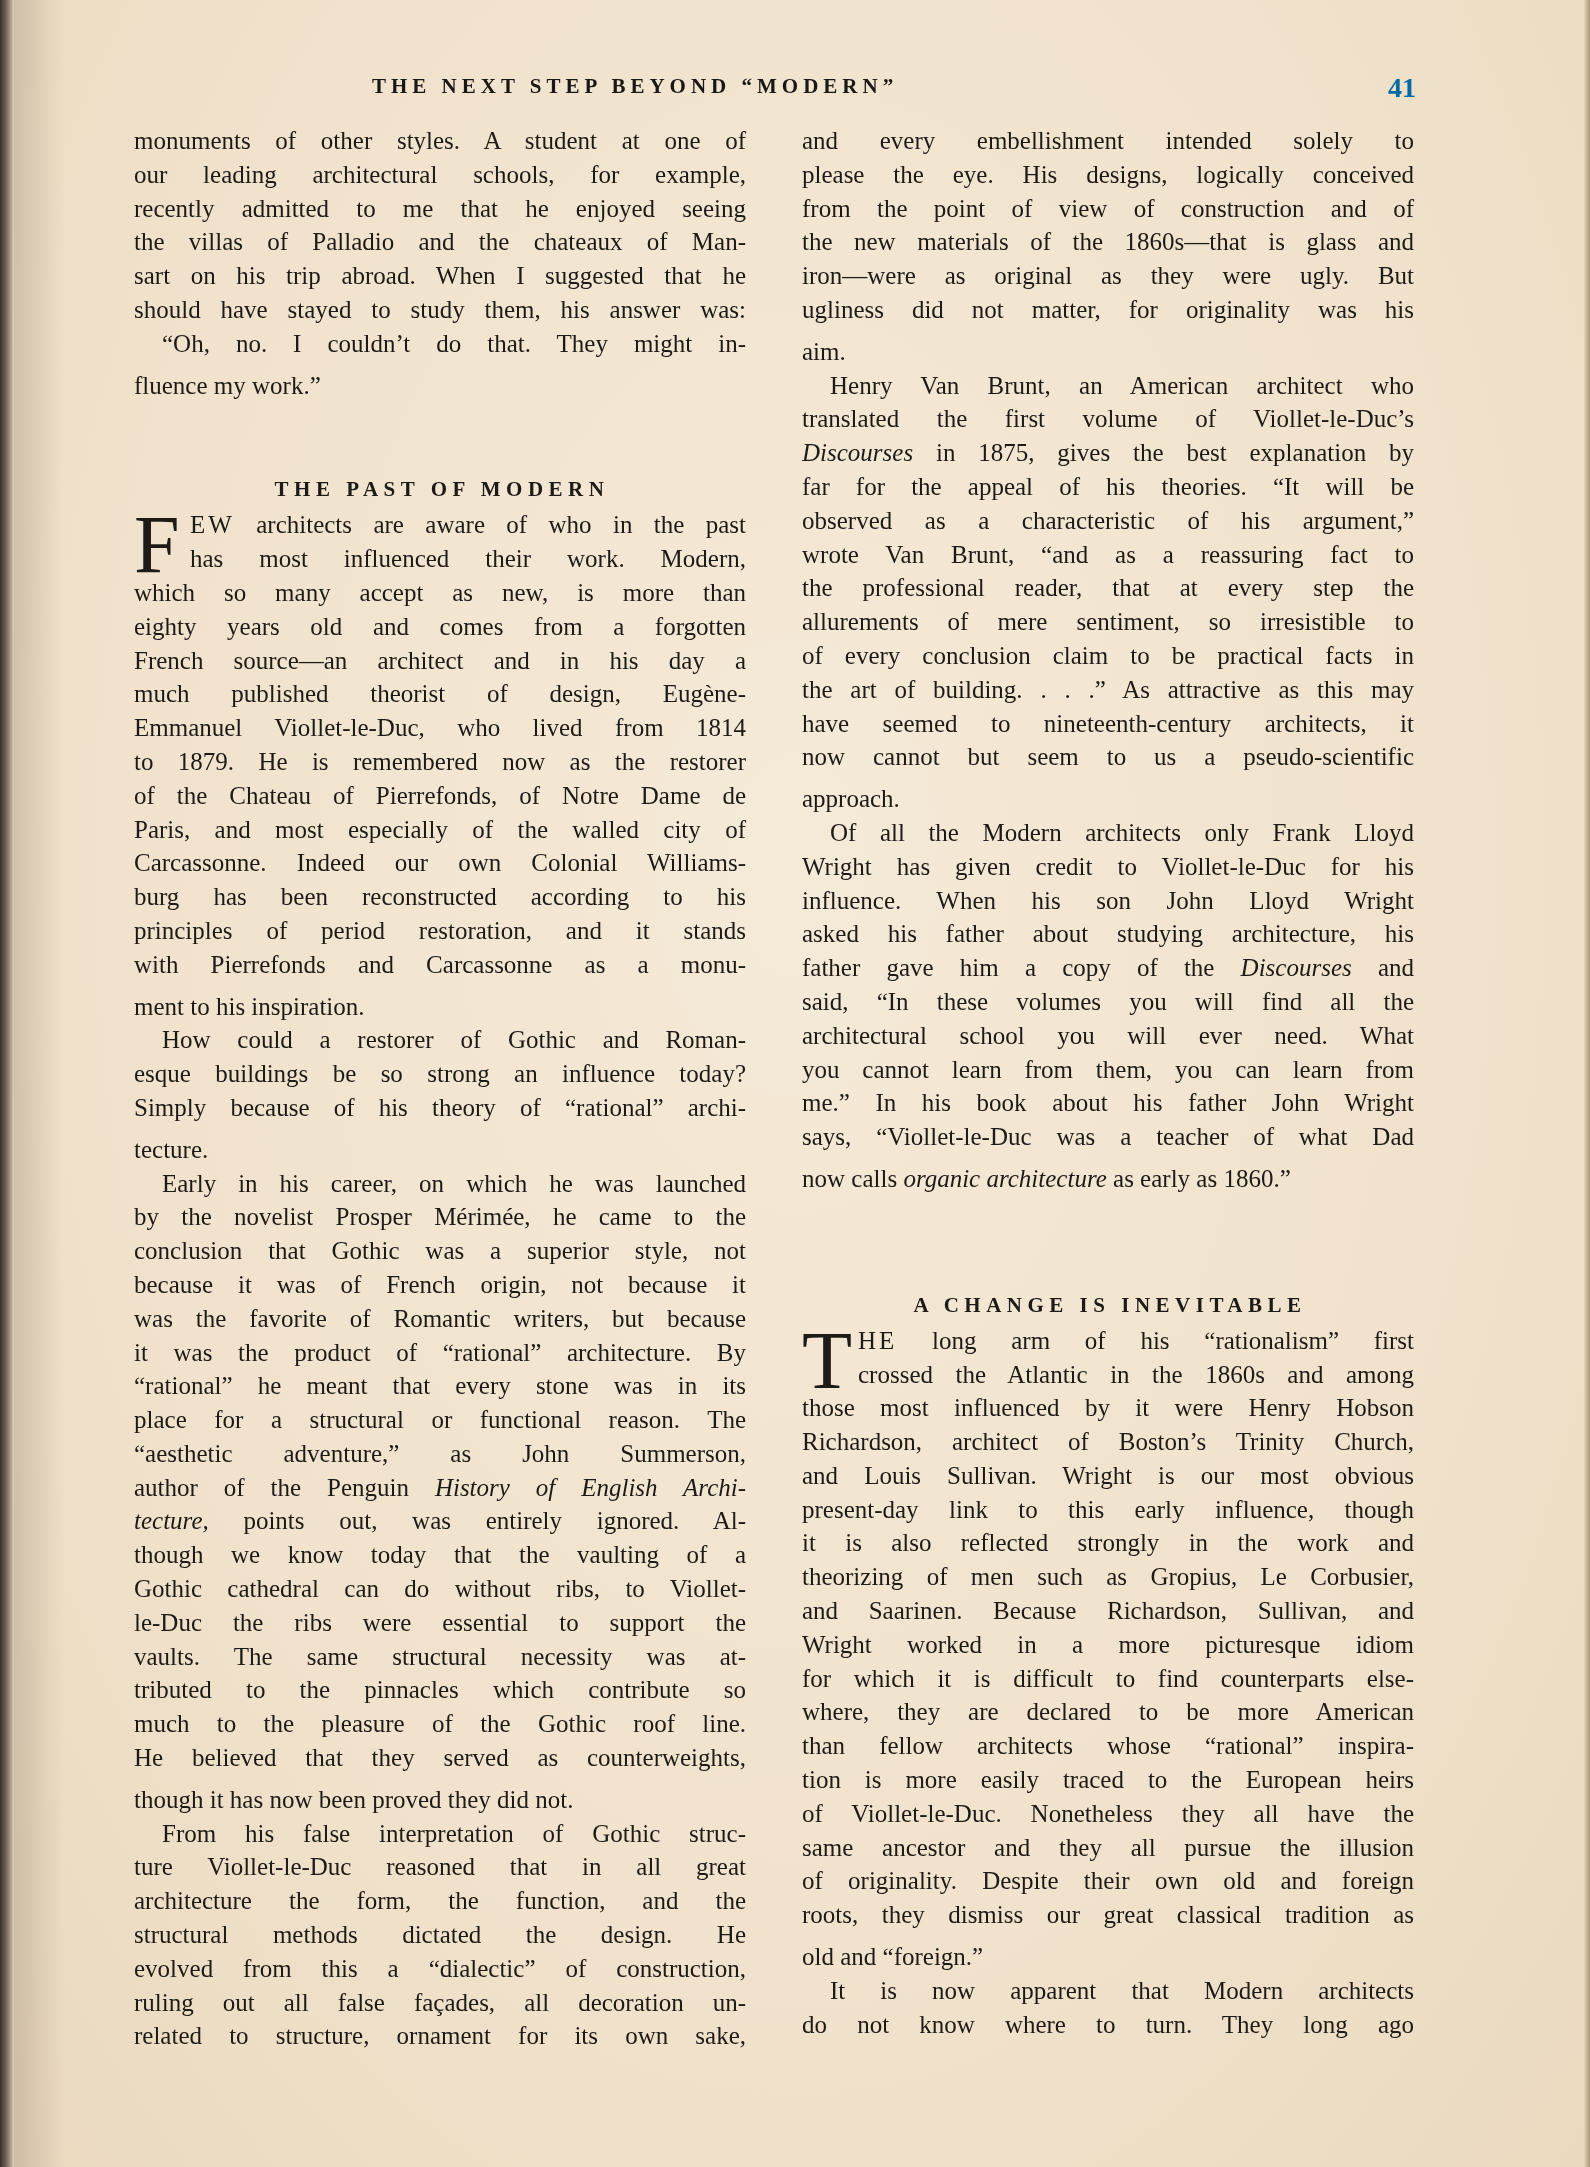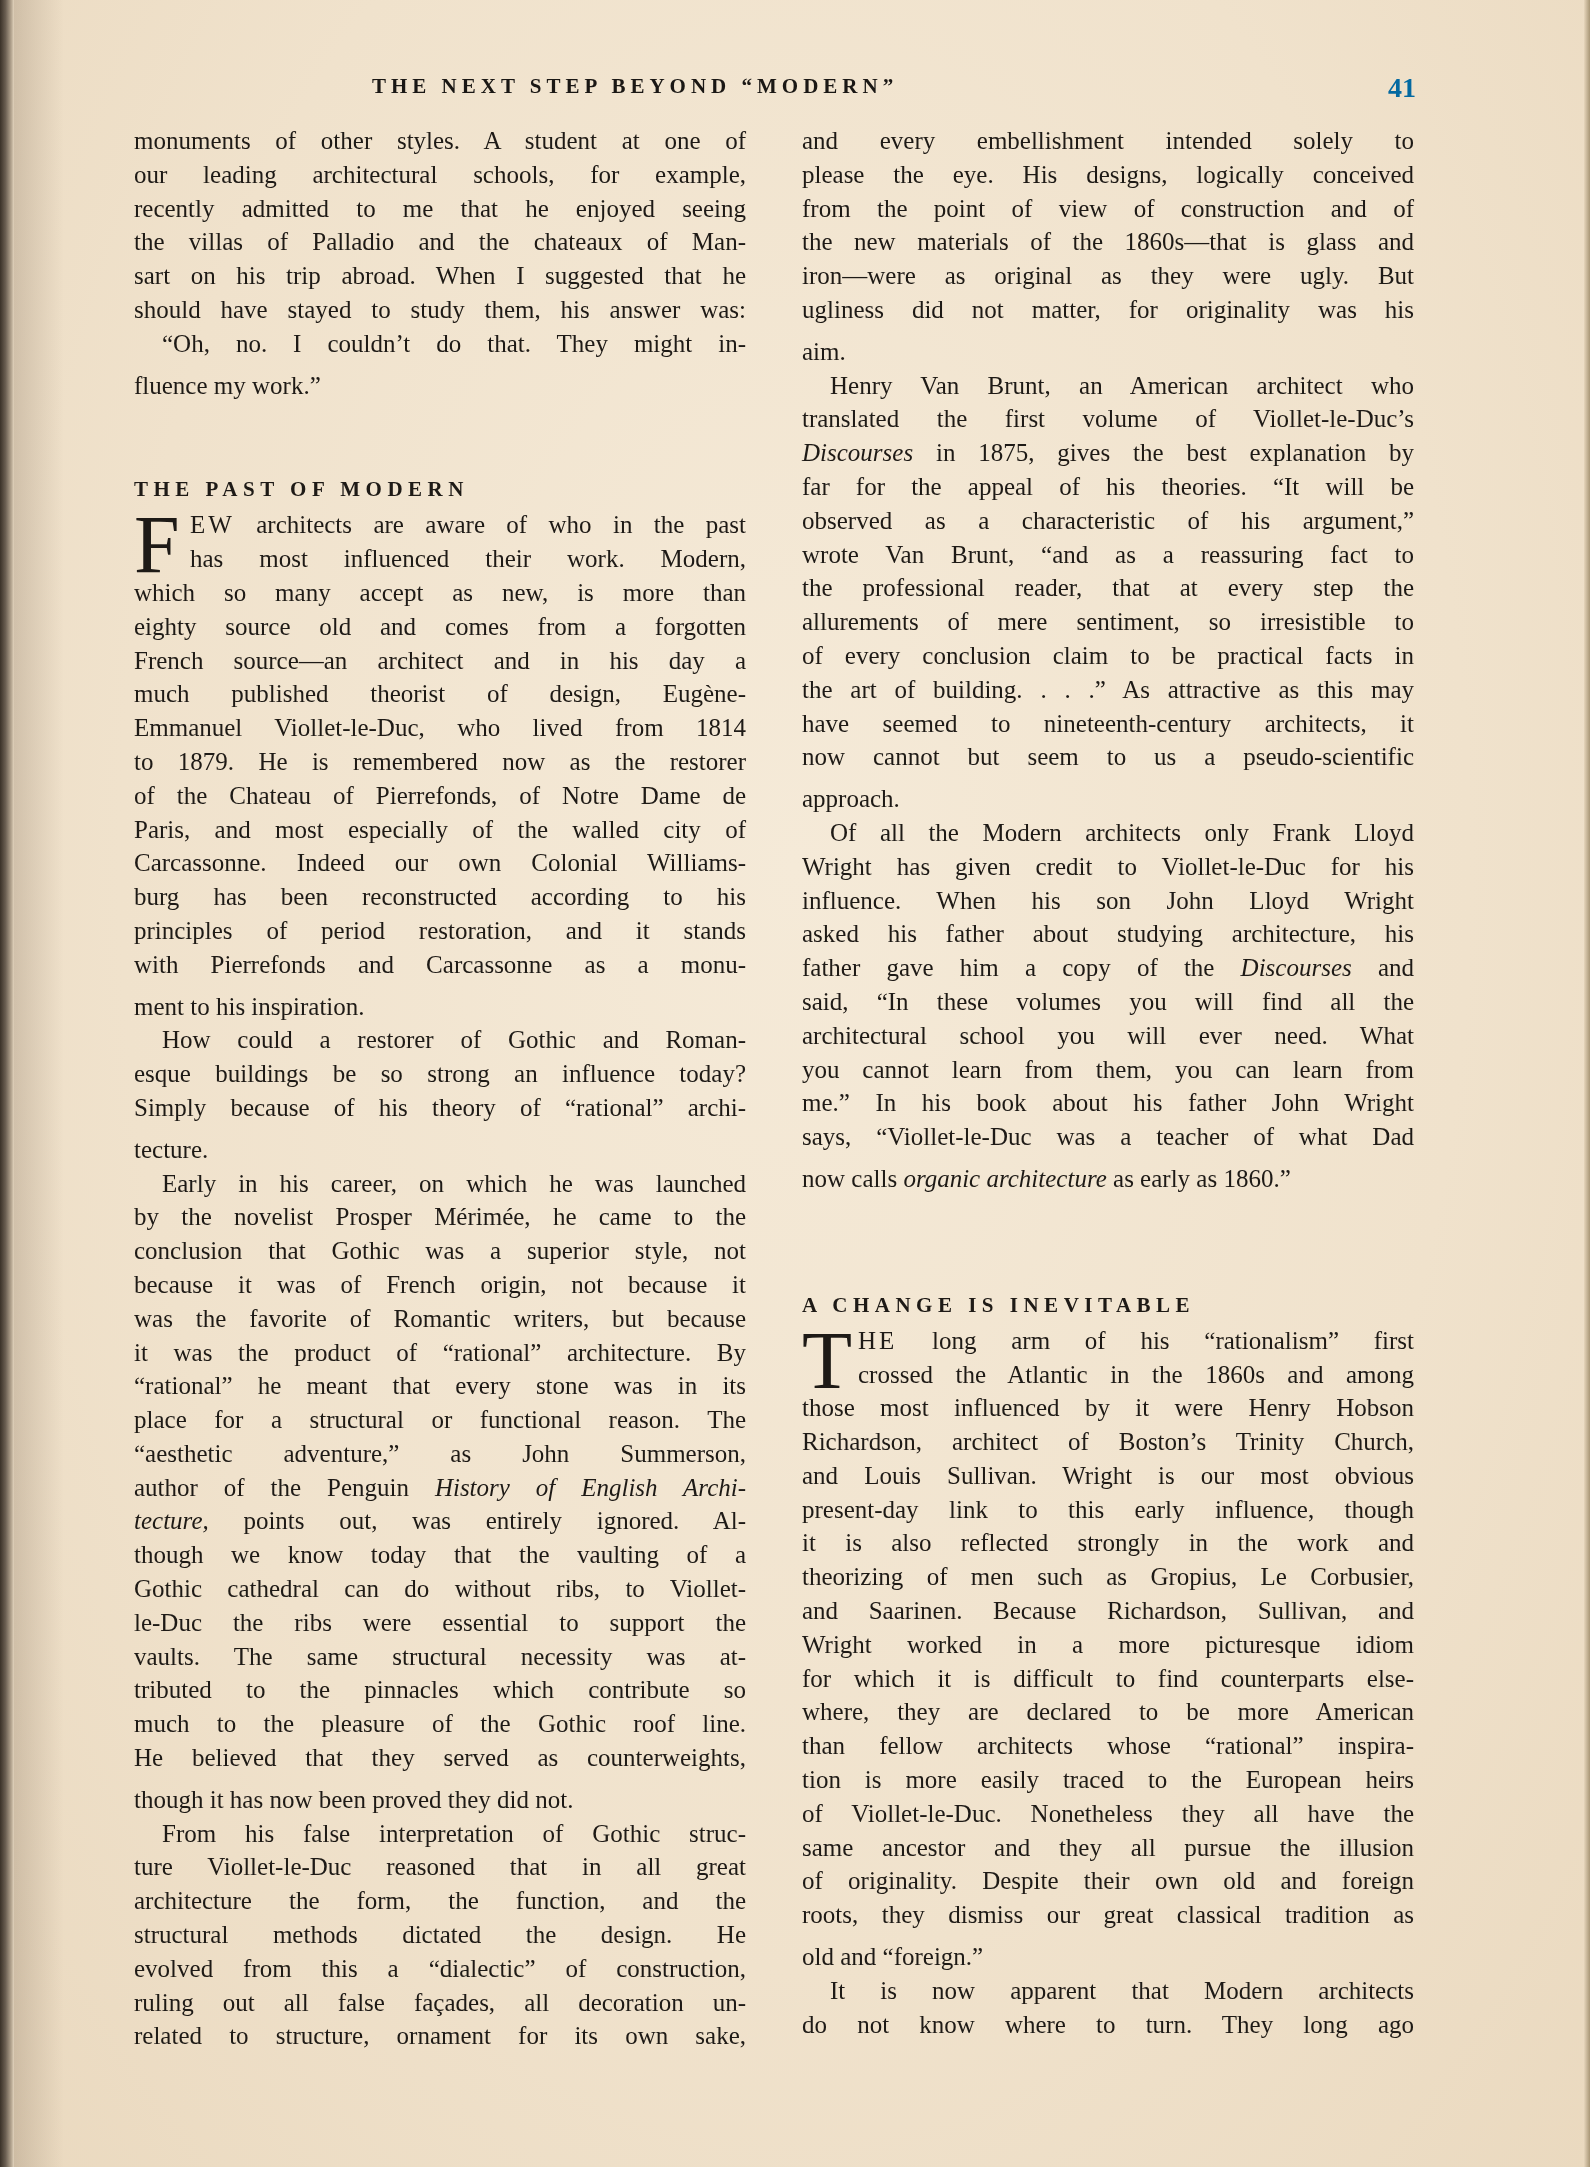--- a/index.html
+++ b/index.html
@@ -43,21 +43,21 @@
   .line {
     display: block; height: 33.8px; line-height: 33.8px;
     font-size: 25px; text-align: justify; text-align-last: justify;
     white-space: nowrap; overflow: visible;
   }
   .line.last { text-align-last: left; margin-top: 8px; }
   .line.indent { padding-left: 28px; }
   .line .it { font-style: italic; }
   .line.drop { padding-left: 56px; }
   .section-head {
-    display: block; text-align: left;
+    display: block; text-align: center;
     font-size: 21px; font-weight: bold; letter-spacing: 5.5px;
     height: 30px; line-height: 30px;
     margin-right: -4px;
   }
   .dropcap-wrap { position: relative; }
   .dropcap {
     position: absolute; left: 0; top: 2px;
     font-size: 82px; line-height: 70px; font-weight: normal;
   }
   .smallcaps { letter-spacing: 3px; }
@@ -90,21 +90,21 @@
 
   <span class="gap-s"></span>
   <span class="section-head">THE PAST OF MODERN</span>
   <span class="gap-after-head"></span>
 
   <div class="dropcap-wrap">
     <span class="dropcap">F</span>
     <span class="line drop"><span class="smallcaps">EW</span> <span>architects are aware of who in the past</span></span>
     <span class="line drop">has most influenced their work.  Modern,</span>
     <span class="line">which so many accept as new, is more than</span>
-    <span class="line">eighty source old and comes from a forgotten</span>
+    <span class="line">eighty years old and comes from a forgotten</span>
     <span class="line">French source—an architect and in his day a</span>
     <span class="line">much published theorist of design, Eugène-</span>
     <span class="line">Emmanuel Viollet-le-Duc, who lived from 1814</span>
     <span class="line">to 1879.  He is remembered now as the restorer</span>
     <span class="line">of the Chateau of Pierrefonds, of Notre Dame de</span>
     <span class="line">Paris, and most especially of the walled city of</span>
     <span class="line">Carcassonne.  Indeed our own Colonial Williams-</span>
     <span class="line">burg has been reconstructed according to his</span>
     <span class="line">principles of period restoration, and it stands</span>
     <span class="line">with Pierrefonds and Carcassonne as a monu-</span>

